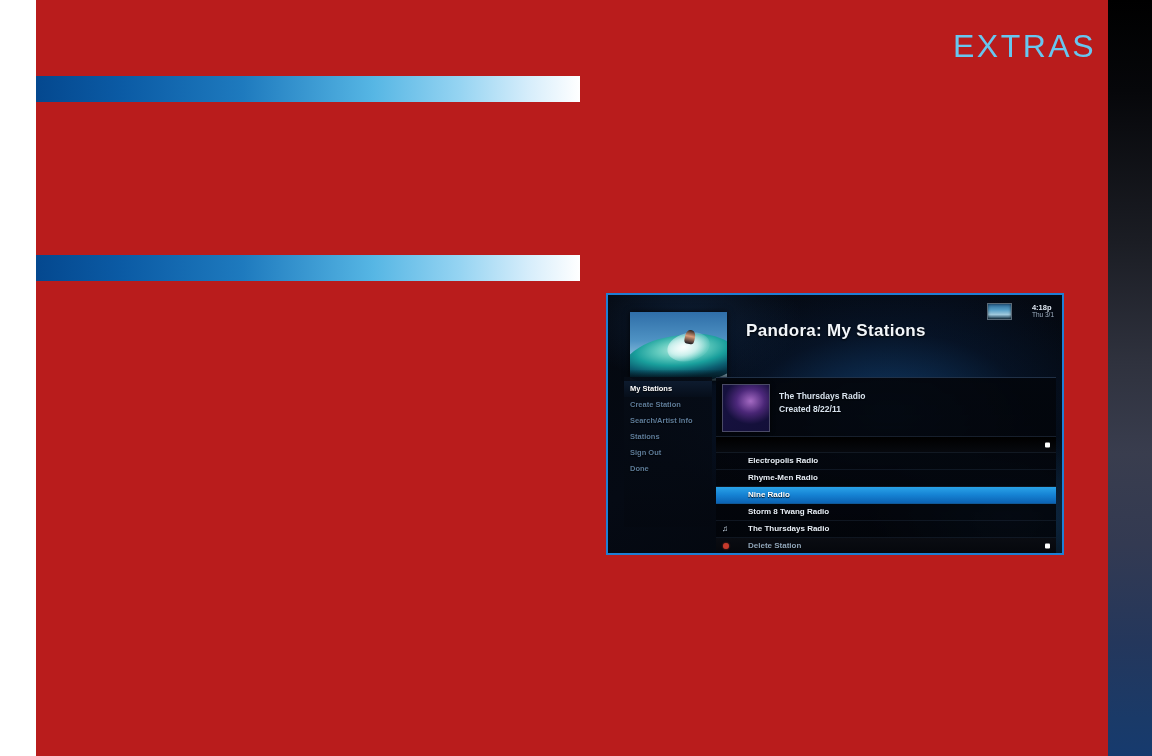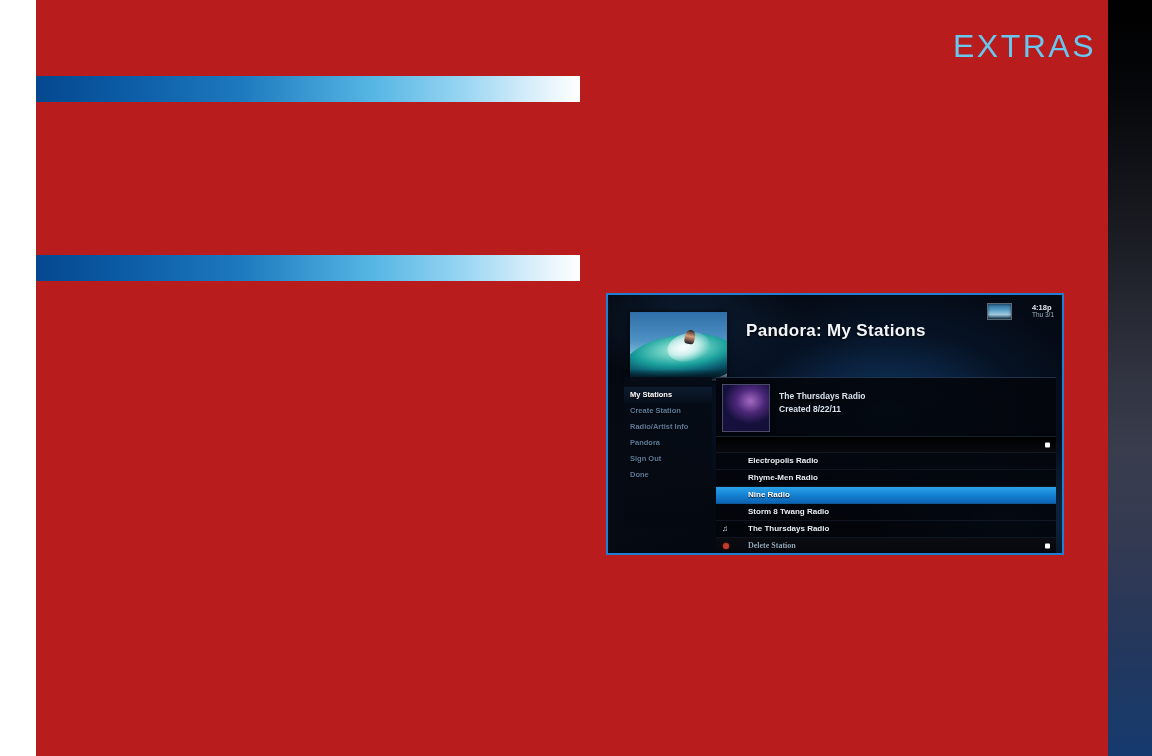--- a/index.html
+++ b/index.html
@@ -187,21 +187,21 @@
   }
 
   
   .tv-menu {
     position: absolute;
     left: 16px;
     top: 82px;
     width: 88px;
     height: 150px;
     background: linear-gradient(to bottom, rgba(6,12,22,0.90), rgba(4,8,16,0.72));
-    padding-top: 10px;
+    padding-top: 4px;
     box-sizing: border-box;
   }
   .tv-menu-item {
     height: 16px;
     line-height: 16px;
     padding-left: 6px;
     font-size: 7.5px;
     font-weight: bold;
     color: #5d7b98;
     white-space: nowrap;
@@ -297,21 +297,20 @@
   .station-row .note-icon {
     position: absolute;
     left: 6px;
     top: 0;
     font-size: 8px;
     color: #cfe0f0;
   }
   .station-row.delete-row {
     color: #8fa4b8;
     background: linear-gradient(to bottom, #0a0c12, #05070c);
-    font-family: Liberation Serif, serif;
   }
   .station-row .del-dot {
     position: absolute;
     left: 7px;
     top: 5px;
     width: 6px;
     height: 6px;
     border-radius: 50%;
     background: #c63a2c;
     box-shadow: 0 0 2px rgba(200,60,40,0.8);
@@ -346,22 +345,22 @@
       <div class="mini-preview"></div>
       <div class="clock-text">
         <span class="clock-time">4:18p</span>
         <span class="clock-date">Thu 3/1</span>
       </div>
     </div>
 
     <div class="tv-menu">
       <div class="tv-menu-item selected">My Stations</div>
       <div class="tv-menu-item">Create Station</div>
-      <div class="tv-menu-item">Radio/Artist Info</div>
-      <div class="tv-menu-item">Pandora</div>
+      <div class="tv-menu-item">Search/Artist Info</div>
+      <div class="tv-menu-item">Stations</div>
       <div class="tv-menu-item">Sign Out</div>
       <div class="tv-menu-item">Done</div>
     </div>
 
     <div class="tv-content">
 
       <div class="now-playing">
         <div class="np-art"></div>
         <div class="np-text">
           <div class="np-line">The Thursdays Radio</div>

